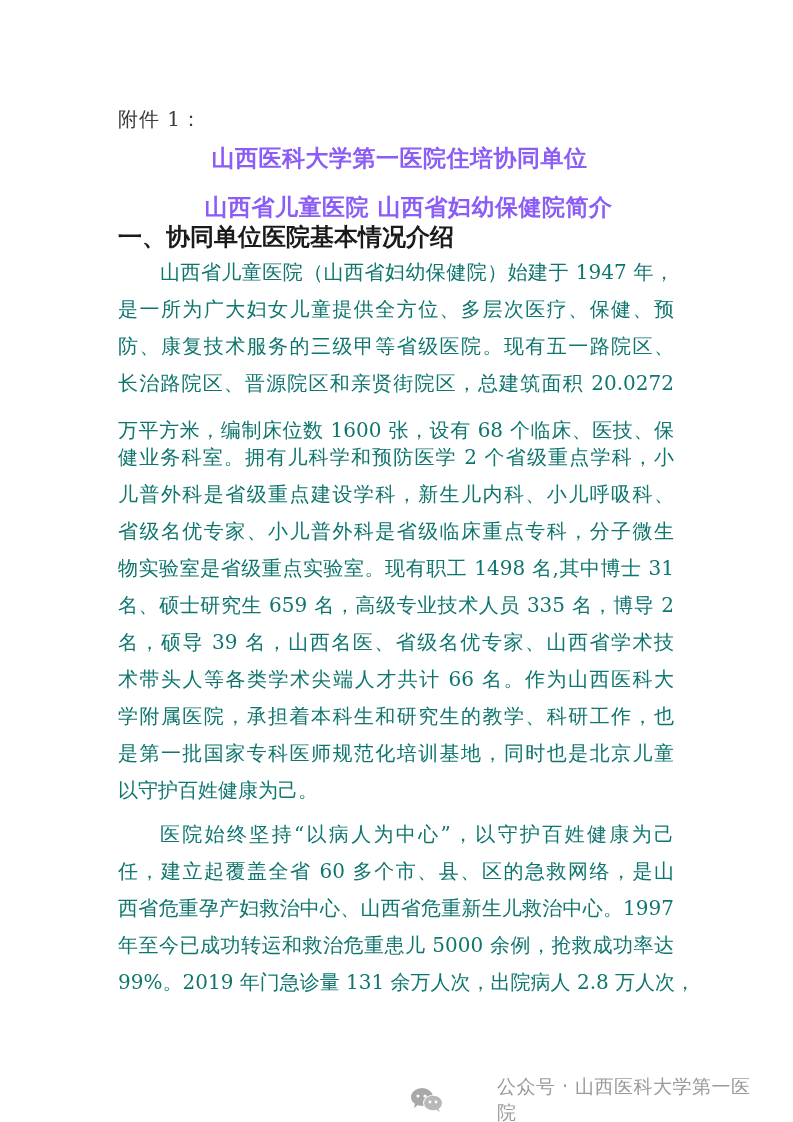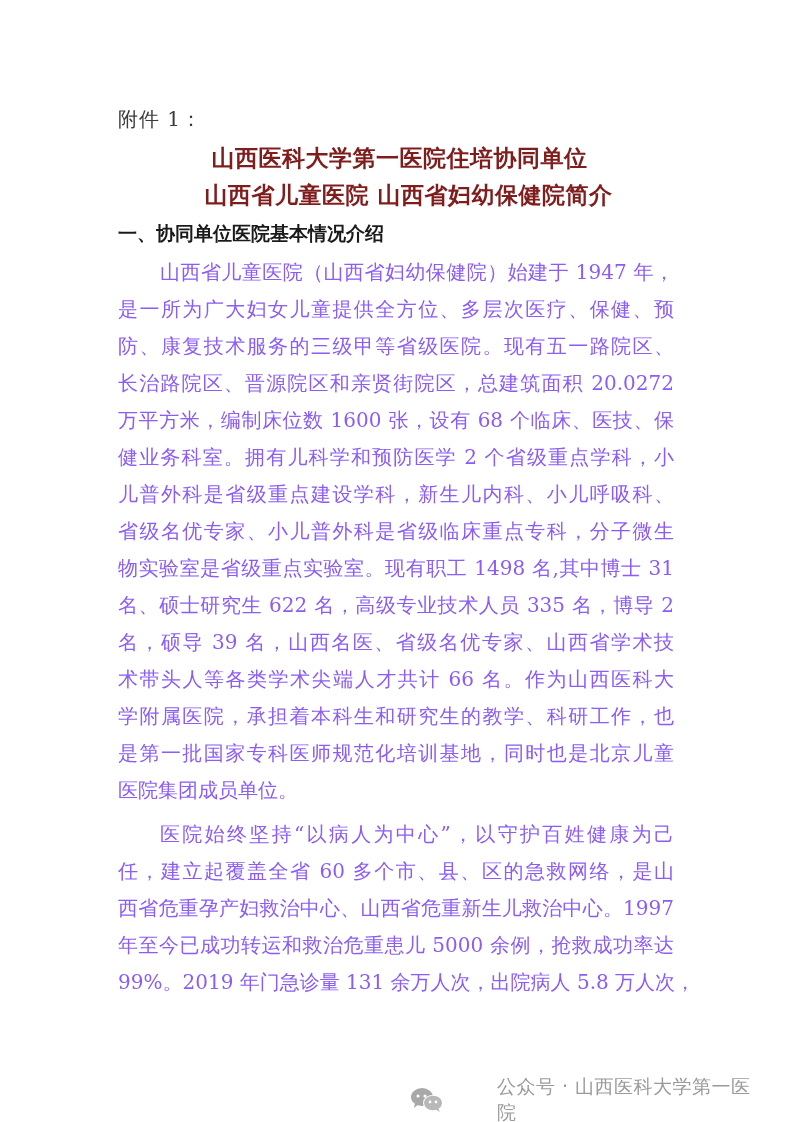--- a/index.html
+++ b/index.html
@@ -29,40 +29,40 @@
     color: #3a3a3a;
     letter-spacing: 1px;
   }
   .title-line {
     position: absolute;
     left: 0;
     width: 793px;
     text-align: center;
     font-size: 23px;
     font-weight: bold;
-    color: #7f1d1d;
+    color: #8b5cf6;
     letter-spacing: 0.5px;
   }
   .title-1 { top: 143px; padding-left: 6px; box-sizing: border-box; }
-  .title-2 { top: 180px; padding-left: 24px; box-sizing: border-box; }
+  .title-2 { top: 192px; padding-left: 24px; box-sizing: border-box; }
   .section-heading {
     position: absolute;
     left: 118px;
     top: 221px;
-    font-size: 19px;
+    font-size: 24px;
     font-weight: bold;
     color: #1a1a1a;
     font-family: "DejaVu Sans", "Liberation Sans", sans-serif;
   }
   .body-line {
     position: absolute;
     left: 118px;
     width: 556px;
     font-size: 20px;
-    color: #8b5cf6;
+    color: #0f766e;
     white-space: nowrap;
     text-align: justify;
     text-align-last: justify;
     line-height: 28px;
   }
   .body-line.indent { left: 160px; width: 514px; }
   .body-line.last { text-align-last: left; width: auto; }
   .watermark {
     position: absolute;
     left: 410px;
@@ -92,39 +92,39 @@
   <div class="title-line title-1">山西医科大学第一医院住培协同单位</div>
   <div class="title-line title-2">山西省儿童医院 山西省妇幼保健院简介</div>
 
   <div class="section-heading">一、协同单位医院基本情况介绍</div>
 
   <div>
     <div class="body-line indent" style="top:258px">山西省儿童医院（山西省妇幼保健院）始建于 1947 年，</div>
     <div class="body-line" style="top:295px">是一所为广大妇女儿童提供全方位、多层次医疗、保健、预</div>
     <div class="body-line" style="top:332px">防、康复技术服务的三级甲等省级医院。现有五一路院区、</div>
     <div class="body-line" style="top:369px">长治路院区、晋源院区和亲贤街院区，总建筑面积 20.0272</div>
-    <div class="body-line" style="top:406px">万平方米，编制床位数 1600 张，设有 68 个临床、医技、保</div>
+    <div class="body-line" style="top:416px">万平方米，编制床位数 1600 张，设有 68 个临床、医技、保</div>
     <div class="body-line" style="top:443px">健业务科室。拥有儿科学和预防医学 2 个省级重点学科，小</div>
     <div class="body-line" style="top:480px">儿普外科是省级重点建设学科，新生儿内科、小儿呼吸科、</div>
     <div class="body-line" style="top:517px">省级名优专家、小儿普外科是省级临床重点专科，分子微生</div>
     <div class="body-line" style="top:554px">物实验室是省级重点实验室。现有职工 1498 名,其中博士 31</div>
-    <div class="body-line" style="top:591px">名、硕士研究生 622 名，高级专业技术人员 335 名，博导 2</div>
+    <div class="body-line" style="top:591px">名、硕士研究生 659 名，高级专业技术人员 335 名，博导 2</div>
     <div class="body-line" style="top:628px">名，硕导 39 名，山西名医、省级名优专家、山西省学术技</div>
     <div class="body-line" style="top:665px">术带头人等各类学术尖端人才共计 66 名。作为山西医科大</div>
     <div class="body-line" style="top:702px">学附属医院，承担着本科生和研究生的教学、科研工作，也</div>
     <div class="body-line" style="top:739px">是第一批国家专科医师规范化培训基地，同时也是北京儿童</div>
-    <div class="body-line last" style="top:776px">医院集团成员单位。</div>
+    <div class="body-line last" style="top:776px">以守护百姓健康为己。</div>
   </div>
 
   <div>
     <div class="body-line indent" style="top:820px">医院始终坚持“以病人为中心”，以守护百姓健康为己</div>
     <div class="body-line" style="top:857px">任，建立起覆盖全省 60 多个市、县、区的急救网络，是山</div>
     <div class="body-line" style="top:894px">西省危重孕产妇救治中心、山西省危重新生儿救治中心。1997</div>
     <div class="body-line" style="top:931px">年至今已成功转运和救治危重患儿 5000 余例，抢救成功率达</div>
-    <div class="body-line" style="top:968px">99%。2019 年门急诊量 131 余万人次，出院病人 5.8 万人次，</div>
+    <div class="body-line" style="top:968px">99%。2019 年门急诊量 131 余万人次，出院病人 2.8 万人次，</div>
   </div>
 
   <div class="watermark">
     <span class="wechat-icon">
       <svg width="34" height="26" viewBox="0 0 34 26">
         <ellipse cx="12" cy="10" rx="11" ry="9" fill="#a8a8a8"></ellipse>
         <path d="M5 16 L4 21 L9 17 Z" fill="#a8a8a8"></path>
         <circle cx="8" cy="9" r="1.6" fill="#ffffff"></circle>
         <circle cx="15" cy="9" r="1.6" fill="#ffffff"></circle>
         <ellipse cx="23" cy="16" rx="10" ry="8" fill="#ffffff"></ellipse>

